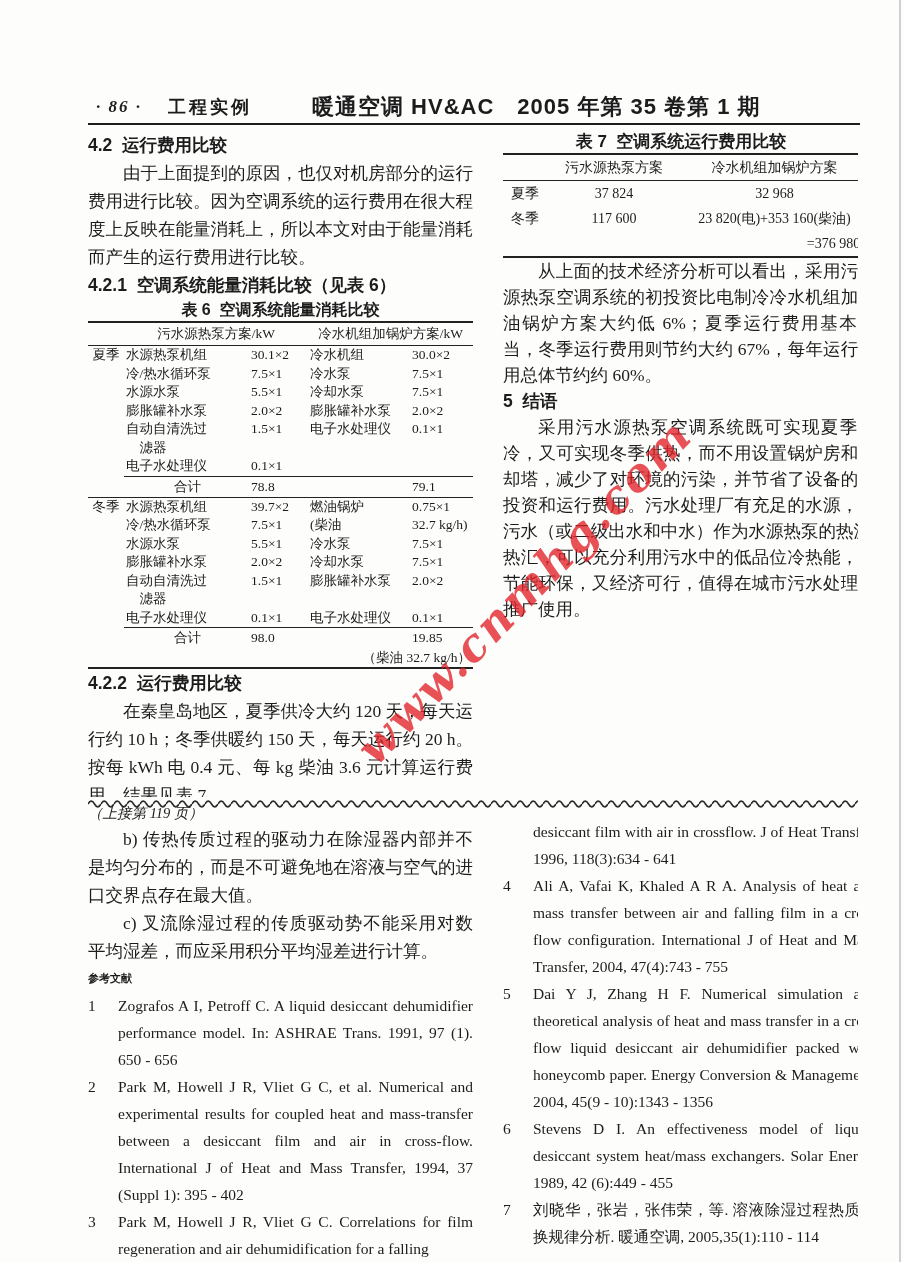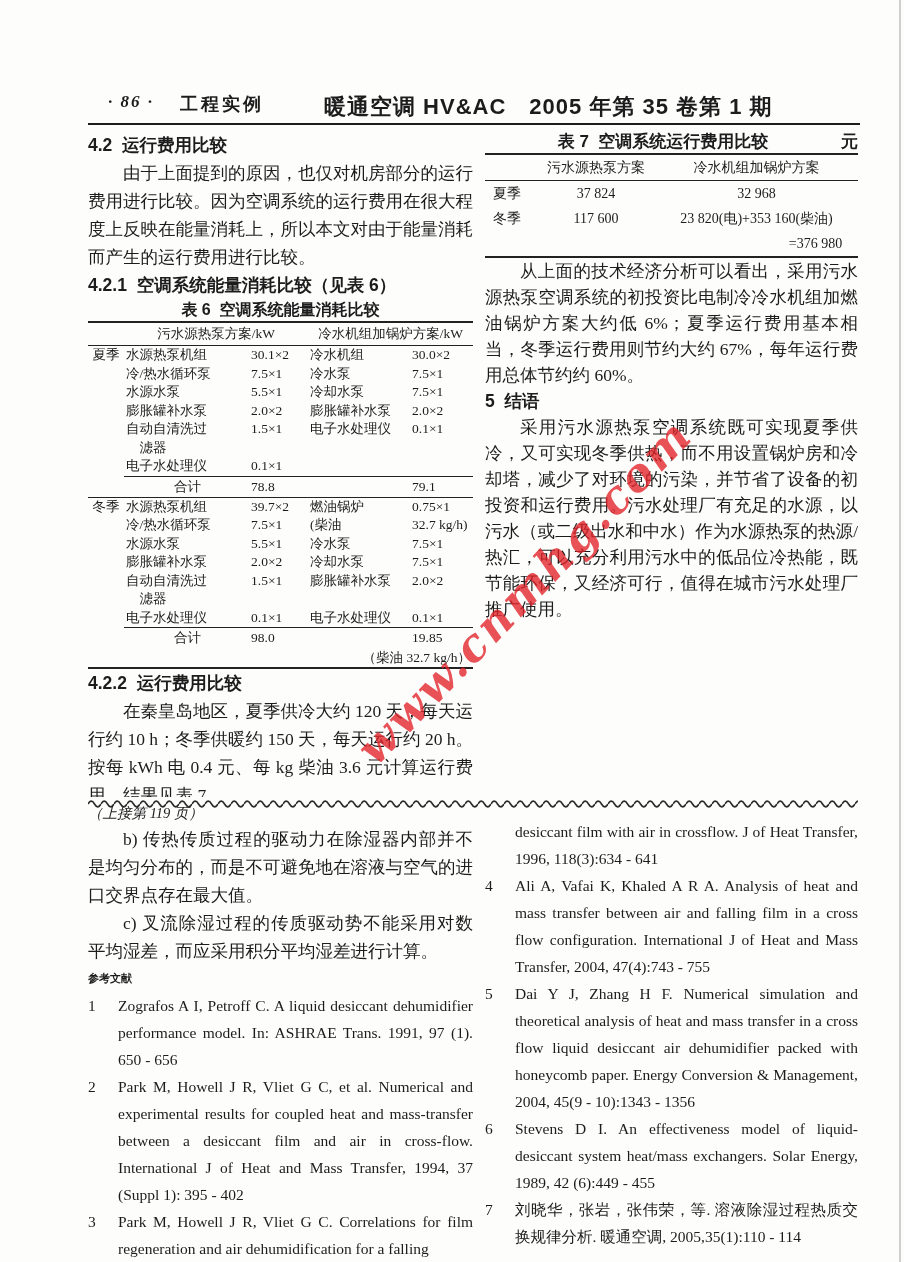--- a/index.html
+++ b/index.html
@@ -1,30 +1,30 @@
 <!DOCTYPE html>
 <html><head>
 <meta charset="utf-8">
 <style>
   html,body{margin:0;padding:0;background:#ffffff;}
   .page{position:relative;width:904px;height:1262px;background:#fdfdfc;overflow:hidden;
         font-family:"Liberation Serif","DejaVu Serif",serif;color:#1c1c1c;}
   .scan-edge{position:absolute;top:0;bottom:0;right:3px;width:2px;background:#cfcfcf;}
 
   
-  .header{position:absolute;top:92px;left:108px;right:46px;display:flex;align-items:flex-start;}
+  .header{position:absolute;top:92px;left:96px;right:46px;display:flex;align-items:center;}
   .pg{font-style:italic;font-weight:bold;font-size:17px;letter-spacing:2px;}
   .col-label{margin-left:26px;font-family:"Liberation Sans","DejaVu Sans",sans-serif;
              font-weight:700;font-size:18px;letter-spacing:3px;}
   .journal{margin-left:60px;font-family:"Liberation Sans","DejaVu Sans",sans-serif;
            font-weight:700;font-size:22px;letter-spacing:1px;}
   .header-rule{position:absolute;top:123px;left:88px;right:44px;border-top:2.2px solid #1d1d1d;}
 
   
-  .columns{position:absolute;left:88px;right:46px;display:flex;gap:12px;}
+  .columns{position:absolute;left:88px;right:46px;display:flex;gap:30px;}
   .columns.top{top:131px;height:666px;overflow:hidden;}
   .columns.bottom{top:802px;height:460px;overflow:hidden;}
   .col{min-width:0;}
   .col.l{width:385px;flex:none;}
   .col.r{width:373px;flex:none;}
   .col.r .para{font-size:17.5px;line-height:26px;}
 
   h3{margin:0;font-family:"Liberation Sans","DejaVu Sans",sans-serif;font-weight:700;
      font-size:17.5px;line-height:28px;white-space:pre-wrap;}
   .col.r h3{line-height:26px;}

